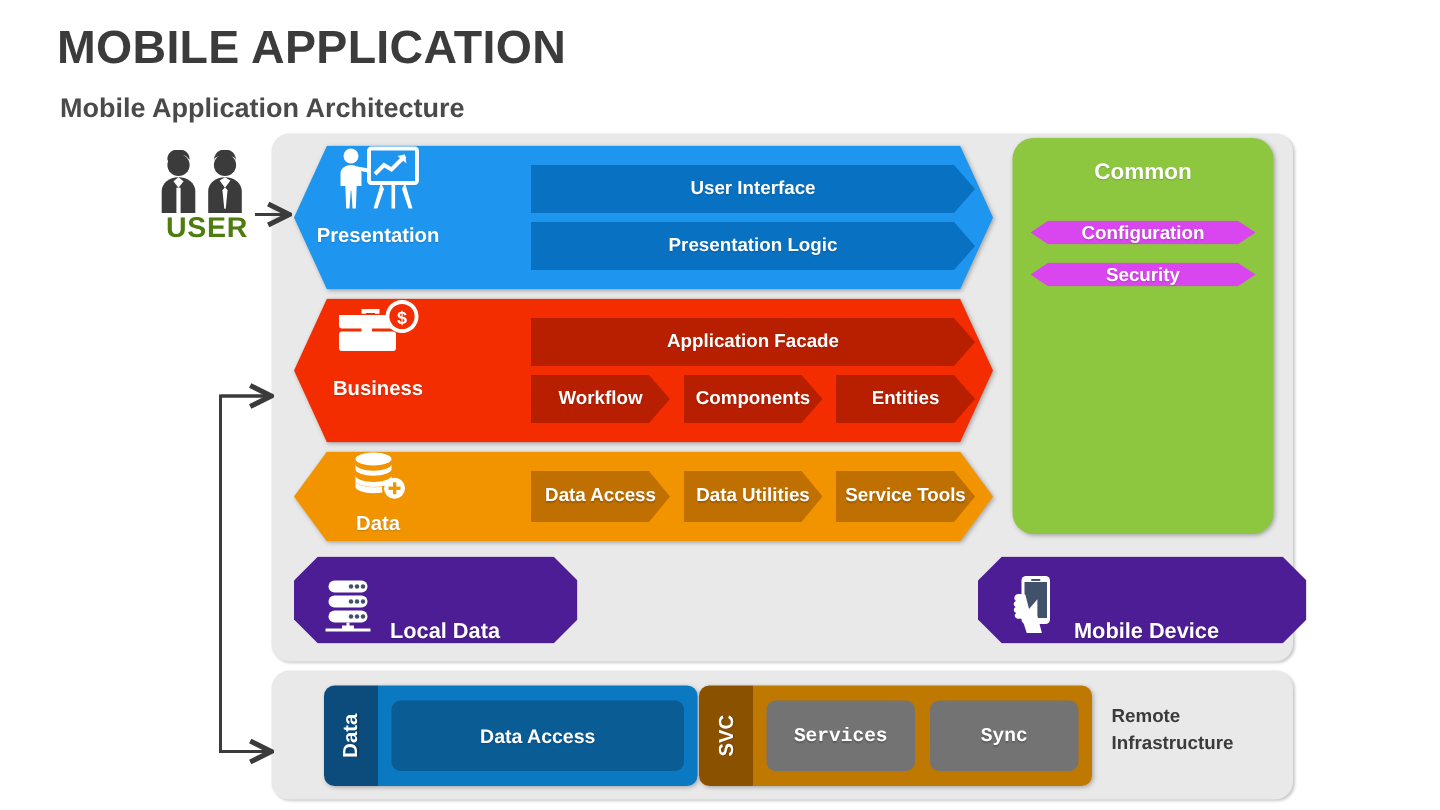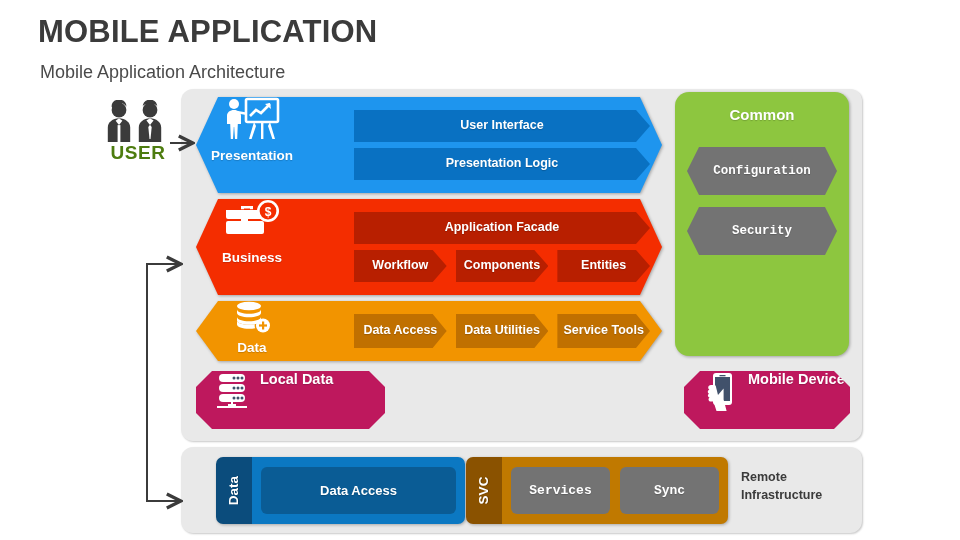--- a/index.html
+++ b/index.html
@@ -13,21 +13,21 @@
   .stage{position:absolute;left:0;top:0;width:960px;height:540px;}
 
   
   .title{
     position:absolute;left:38px;top:14px;
     font-size:31px;font-weight:bold;color:#3b3b3b;
     letter-spacing:.2px;
   }
   .subtitle{
     position:absolute;left:40px;top:62px;
-    font-size:18px;color:#4a4a4a;font-weight:400;
+    font-size:18px;color:#4a4a4a;font-weight:700;
   }
 
   
   .user-block{position:absolute;left:92px;top:100px;width:92px;height:72px;}
   .user-icons{position:absolute;left:0;top:0;width:92px;height:42px;}
   .user-label{
     position:absolute;left:0;top:42px;width:92px;text-align:center;
     font-size:19px;font-weight:bold;color:#4d7c0f;letter-spacing:.5px;
   }
 
@@ -101,41 +101,40 @@
     position:absolute;left:675px;top:92px;width:174px;height:264px;
     background:#8dc63f;border-radius:14px;
     filter:drop-shadow(1.5px 1.5px 1.5px rgba(0,0,0,.3));
     display:flex;flex-direction:column;align-items:center;
   }
   #common-panel .common-title{
     margin-top:14px;font-size:15px;font-weight:bold;color:#fff;
     text-shadow:0 1px 1px rgba(0,0,0,.18);
   }
   .hexchip{
-    width:150px;height:48px;margin-top:12px;
-    background:#737373;color:#fff;
+    width:150px;height:16px;margin-top:12px;
+    background:#d946ef;color:#fff;
     display:flex;align-items:center;justify-content:center;
     font-size:12.5px;font-weight:bold;
     text-shadow:0 1px 1px rgba(0,0,0,.2);
     clip-path:polygon(12px 0, calc(100% - 12px) 0, 100% 50%, calc(100% - 12px) 100%, 12px 100%, 0 50%);
-    font-family:Liberation Mono, monospace;
   }
   .hexchip.first{margin-top:24px;}
 
   
   .octbox{
     position:absolute;height:58px;
-    background:#be185d;
+    background:#4c1d95;
     clip-path:polygon(16px 0, calc(100% - 16px) 0, 100% 16px, 100% calc(100% - 16px), calc(100% - 16px) 100%, 16px 100%, 0 calc(100% - 16px), 0 16px);
     filter:drop-shadow(1.5px 1.5px 1.5px rgba(0,0,0,.3));
-    display:flex;align-items:flex-start;
+    display:flex;align-items:flex-end;
     color:#fff;
   }
   #box-local-data{left:196px;top:371px;width:189px;}
-  #box-mobile-device{left:684px;top:371px;width:166px;}
+  #box-mobile-device{left:652px;top:371px;width:219px;}
   .octbox .ob-icon{margin:0 8px 0 16px;display:block;}
   .octbox .ob-label{font-size:14.5px;font-weight:bold;text-shadow:0 1px 1px rgba(0,0,0,.2);}
 
   
   .tabgroup{position:absolute;top:457px;height:67px;display:flex;
     filter:drop-shadow(1.5px 1.5px 1.5px rgba(0,0,0,.28));}
   .vtab{
     width:36px;height:67px;border-radius:7px 0 0 7px;
     display:flex;align-items:center;justify-content:center;
     color:#fff;font-size:13.5px;font-weight:bold;

